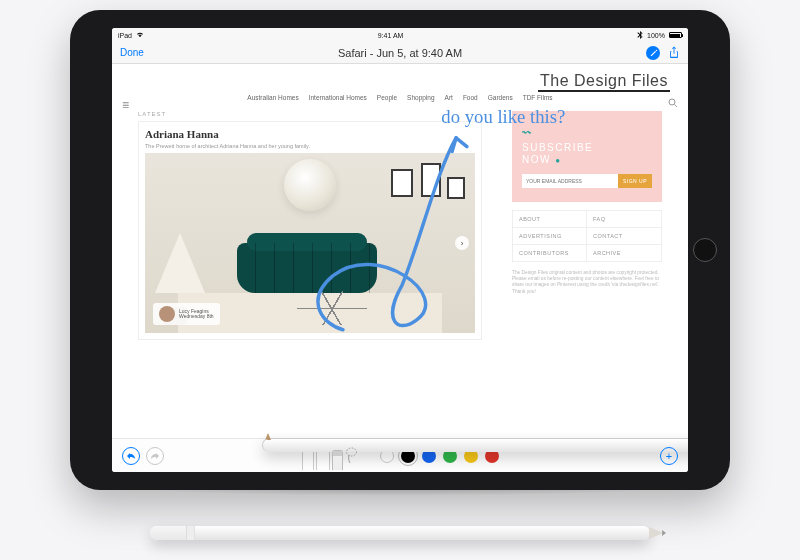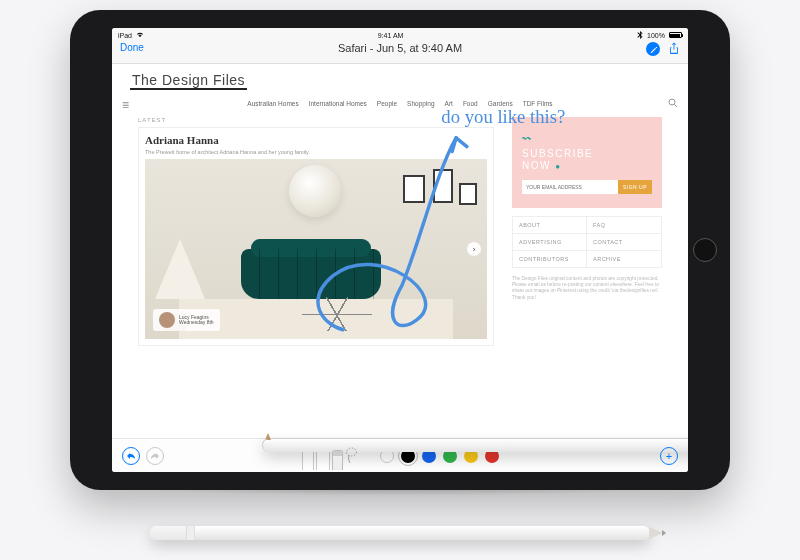--- a/index.html
+++ b/index.html
@@ -28,37 +28,37 @@
   }
   .status-bar .left, .status-bar .right { display:flex; gap:4px; align-items:center; }
   .wifi-ico { width:8px; height:6px; display:inline-block; }
   .battery-ico { width:13px; height:6px; border:0.7px solid #000; border-radius:1px; position:relative; }
   .battery-ico::after { content:""; position:absolute; right:-2px; top:1px; width:1.2px; height:3px; background:#000; border-radius:0.5px;}
   .battery-ico .fill { position:absolute; left:0.5px; top:0.5px; bottom:0.5px; right:1px; background:#000; }
 
   
   .markup-top {
     height:22px; background:#f7f7f7; border-bottom:1px solid #ddd;
-    display:flex; align-items:flex-start; justify-content:space-between; padding:0 8px;
+    display:flex; align-items:center; justify-content:space-between; padding:0 8px;
     font-size:10px;
   }
   .markup-top .done { color:#007aff; }
   .markup-top .title { color:#333; font-size:11px; position:absolute; left:50%; transform:translateX(-50%);}
   .markup-top .right-icons { display:flex; gap:8px; align-items:center;}
   .circle-ico { width:14px; height:14px; border-radius:50%; background:#007aff; display:flex;align-items:center;justify-content:center;color:#fff;font-size:8px;}
   .share-ico svg { width:12px; height:12px; }
 
   
   .webpage { flex:1; background:#fff; position:relative; overflow:hidden; padding:6px 18px 0; font-size:8px; color:#444;}
-  .site-title { text-align:left; font-family: Georgia, serif; font-size:14px; margin:2px 0 10px; letter-spacing:0.5px;}
+  .site-title { text-align:right; font-family: Georgia, serif; font-size:16px; margin:2px 0 2px; letter-spacing:0.5px;}
   .site-title .line { border-bottom:2px solid #222; display:inline-block; padding:0 2px;}
   .site-nav { display:flex; justify-content:center; gap:10px; font-size:6.5px; color:#666; margin-bottom:6px; position:relative;}
   .hamburger { position:absolute; left:10px; top:34px; font-size:12px; color:#888; }
   .search-ico { position:absolute; right:10px; top:34px; }
-  .webpage-body { display:flex; gap:18px; padding:4px 8px 0 8px; }
+  .webpage-body { display:flex; gap:30px; padding:4px 8px 0 8px; }
   .col-main { flex:1.5; }
   .col-side { width:150px; display:flex; flex-direction:column; gap:8px;}
   .latest-label { font-size:6px; color:#aaa; letter-spacing:1px;}
   .article-card { border:1px solid #eee; margin-top:4px; padding:6px; }
   .article-card h3 { font-family: Georgia, serif; font-size:11px; color:#333; margin-bottom:3px;}
   .article-card .sub { font-size:5.5px; color:#999; margin-bottom:4px;}
   .hero-image { width:100%; height:180px; background:#d8d5cc; position:relative; overflow:hidden;}
   
   .hero-image .wall{position:absolute;inset:0;background:linear-gradient(#e9e5dc,#ded8cb);}
   .hero-image .lamp{position:absolute;left:42%;top:6px;width:52px;height:52px;border-radius:50%;background:radial-gradient(circle at 40% 35%,#fff,#e8e4d8 60%,#cfcabb);box-shadow:0 3px 8px rgba(0,0,0,.1);}

